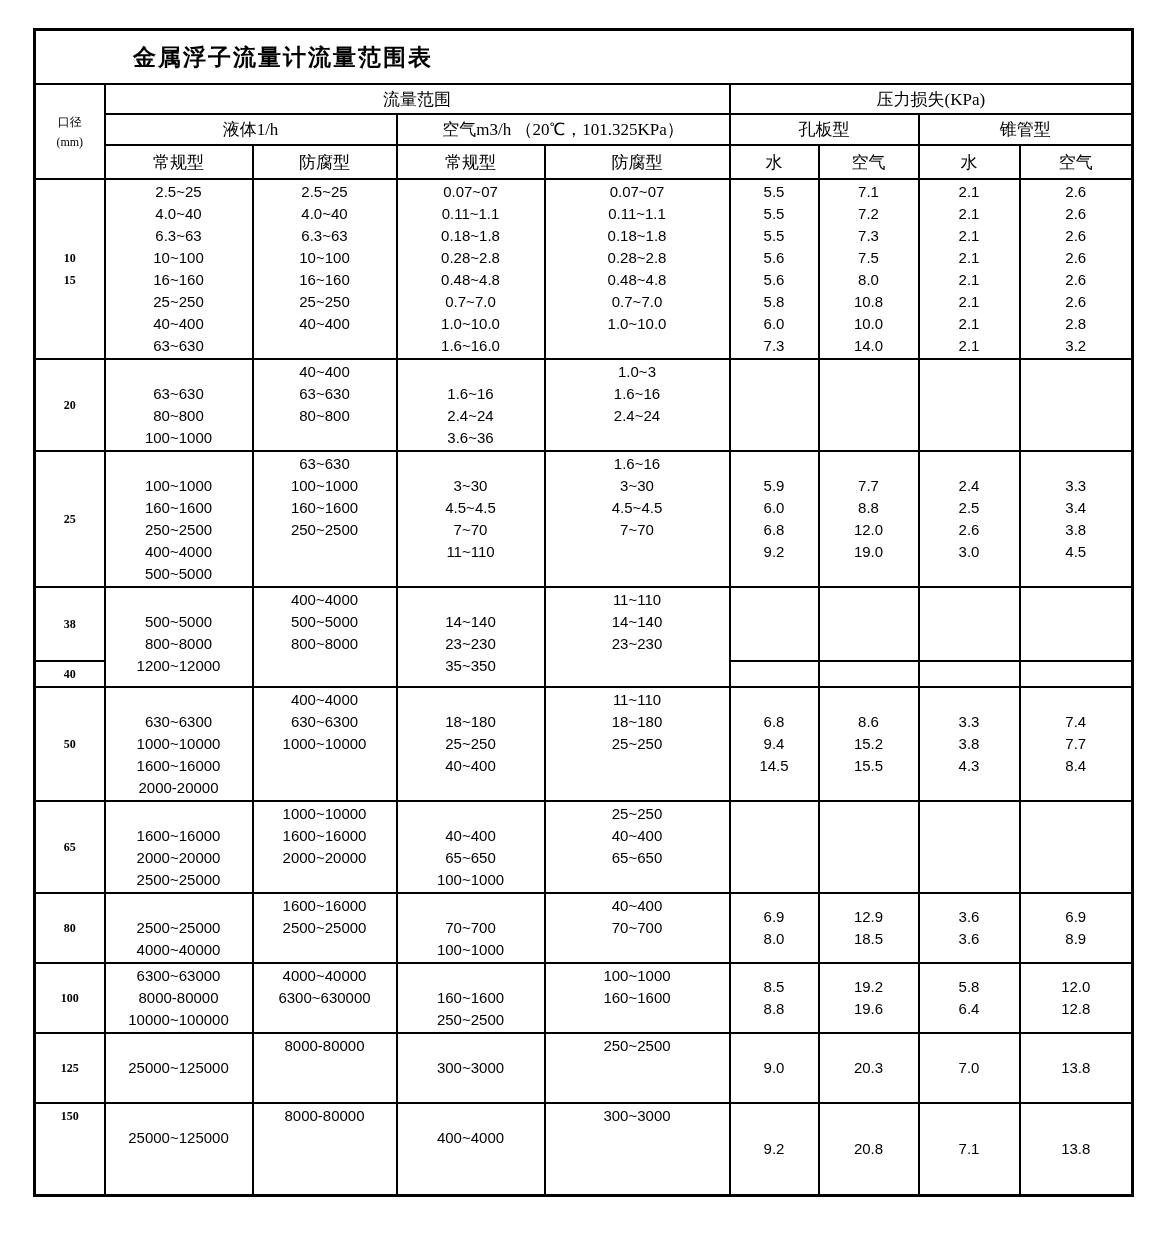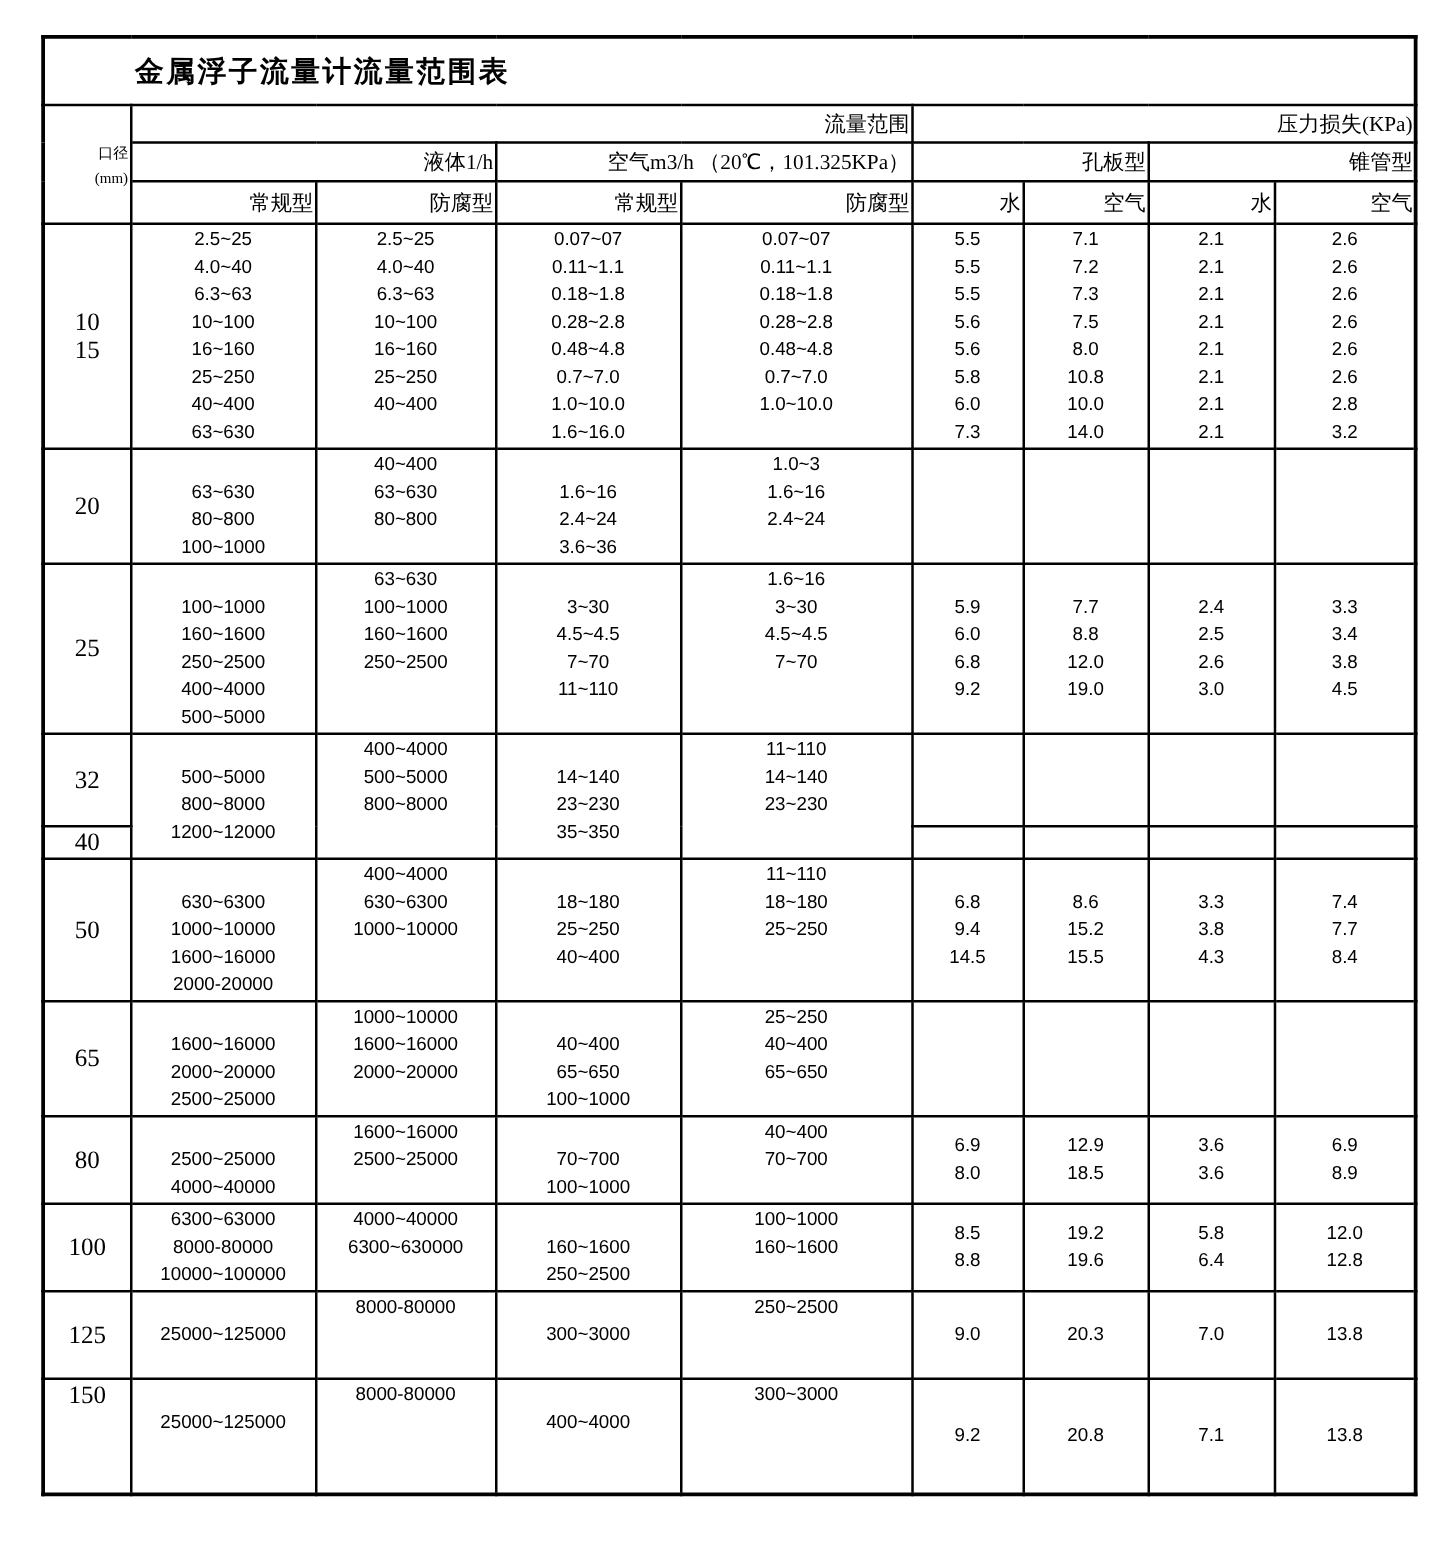--- a/index.html
+++ b/index.html
@@ -11,35 +11,35 @@
     color:#000;
   }
   table.flow {
     position:absolute; left:33px; top:28px;
     width:1098px;
     border-collapse:collapse;
     table-layout:fixed;
     border:3px solid #000;
   }
   td,th { border:2px solid #000; padding:1px 1px; background:#fff; font-weight:normal; }
-  th { font-family:"Liberation Serif", serif; font-size:17px; text-align:right; vertical-align:middle; }
+  th { font-family:"Liberation Serif", serif; font-size:17px; text-align:center; vertical-align:middle; }
   td.title-cell {
-    height:50px; text-align:left; padding-left:72px;
+    height:50px; text-align:left; padding-left:97px;
     font-family:"Liberation Serif", serif; font-size:23px; font-weight:bold;
     letter-spacing:2px;
   }
   tr.h1 th { height:26px; }
   tr.h2 th { height:27px; }
   tr.h3 th { height:30px; }
   .bore-hdr div { line-height:20px; font-size:12px; }
   td.c { vertical-align:top; }
   td.c.mid { vertical-align:middle; }
   td.bore { vertical-align:middle; font-family:"Liberation Serif", serif; }
   td.bore.vtop { vertical-align:top;border-radius:25px; }
-  td.bore .ln { font-family:"Liberation Serif", serif; font-size:20px; }
+  td.bore .ln { font-family:"Liberation Serif", serif; font-size:12px;font-weight:bold; }
   .ln {
     height:22px; line-height:22px;
     font-size:15px; text-align:center; white-space:nowrap;
     font-family:"Liberation Sans", sans-serif;
   }
   .sp3 { height:70px; }
   .sp1 { height:22px; }
 </style>
 </head>
 <body>
@@ -270,21 +270,21 @@
             <div class="ln"></div>
             <div class="ln">3.3</div>
             <div class="ln">3.4</div>
             <div class="ln">3.8</div>
             <div class="ln">4.5</div>
             <div class="ln"></div>
           </td>
         </tr>
         <tr>
           <td class="bore">
-            <div class="ln sp3" style="display: flex; align-items: center; justify-content: center;">32</div>
+            <div class="ln sp3" style="display: flex; align-items: center; justify-content: center;">38</div>
           </td>
           <td class="c" rowspan="2">
             <div class="ln"></div>
             <div class="ln">500~5000</div>
             <div class="ln">800~8000</div>
             <div class="ln">1200~12000</div>
           </td>
           <td class="c" rowspan="2">
             <div class="ln">400~4000</div>
             <div class="ln">500~5000</div>

